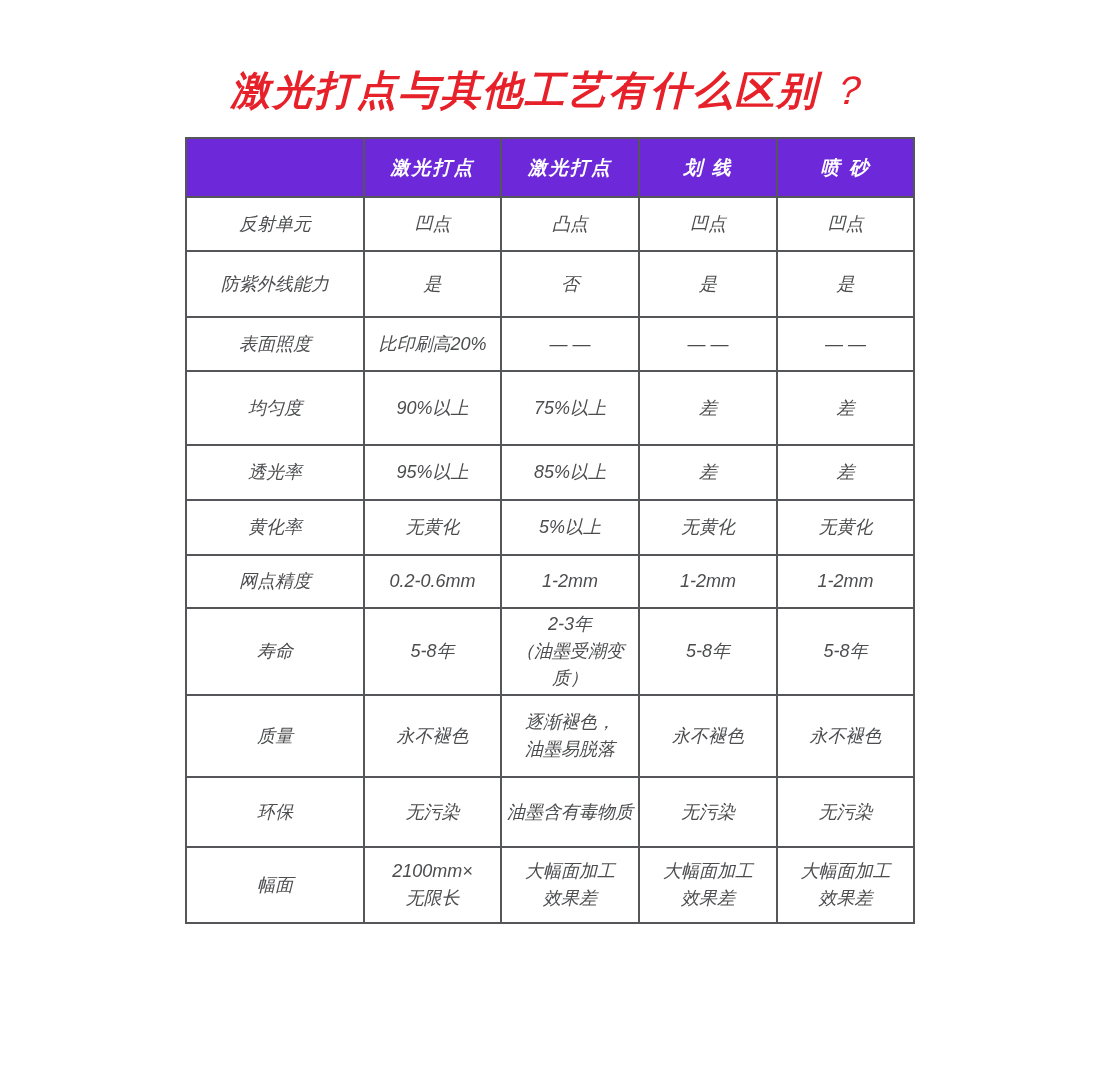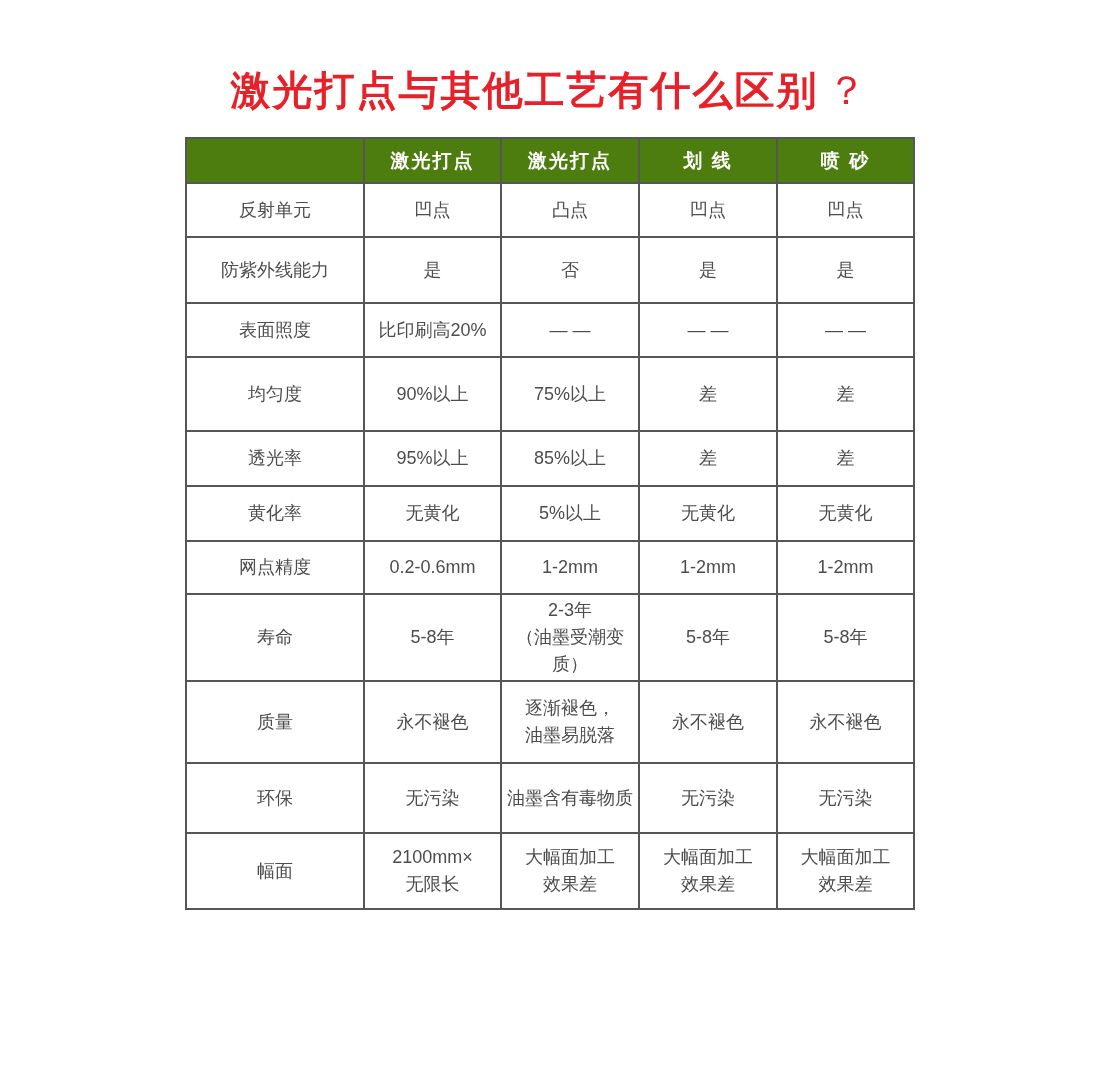--- a/index.html
+++ b/index.html
@@ -7,20 +7,21 @@
     padding: 0;
     background: #ffffff;
     font-family: "Liberation Sans", sans-serif;
   }
   .page {
     position: relative;
     width: 1099px;
     height: 1079px;
     background: #ffffff;
     overflow: hidden;
+    font-style: italic;
   }
   .title {
     position: absolute;
     top: 70px;
     left: 0;
     width: 100%;
     text-align: center;
     font-size: 40px;
     font-weight: bold;
     letter-spacing: 2px;
@@ -41,26 +42,26 @@
   }
   table.cmp th, table.cmp td {
     border: 2px solid #54565a;
     text-align: center;
     vertical-align: middle;
     white-space: pre-line;
     padding: 2px 4px;
     box-sizing: border-box;
   }
   thead th {
-    background: #4d7c0f;
+    background: #6d28d9;
     color: #ffffff;
     font-size: 19px;
     font-weight: bold;
     letter-spacing: 2px;
-    height: 45px;
+    height: 59px;
   }
   tbody th {
     font-weight: normal;
   }
   tbody th, tbody td {
     color: #4c4d4f;
     font-size: 18px;
     line-height: 1.5;
   }
   tbody tr:nth-child(1)  { height: 54px; }

